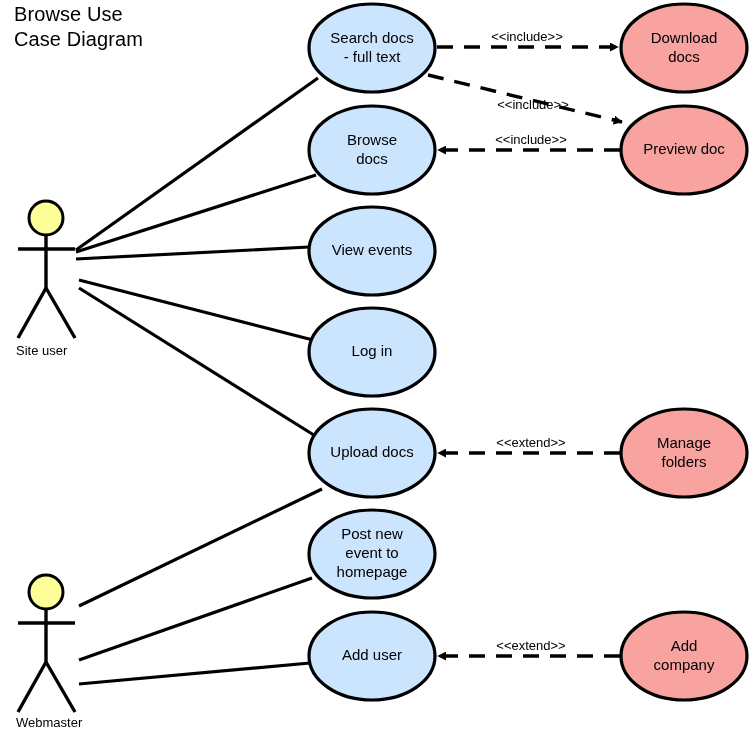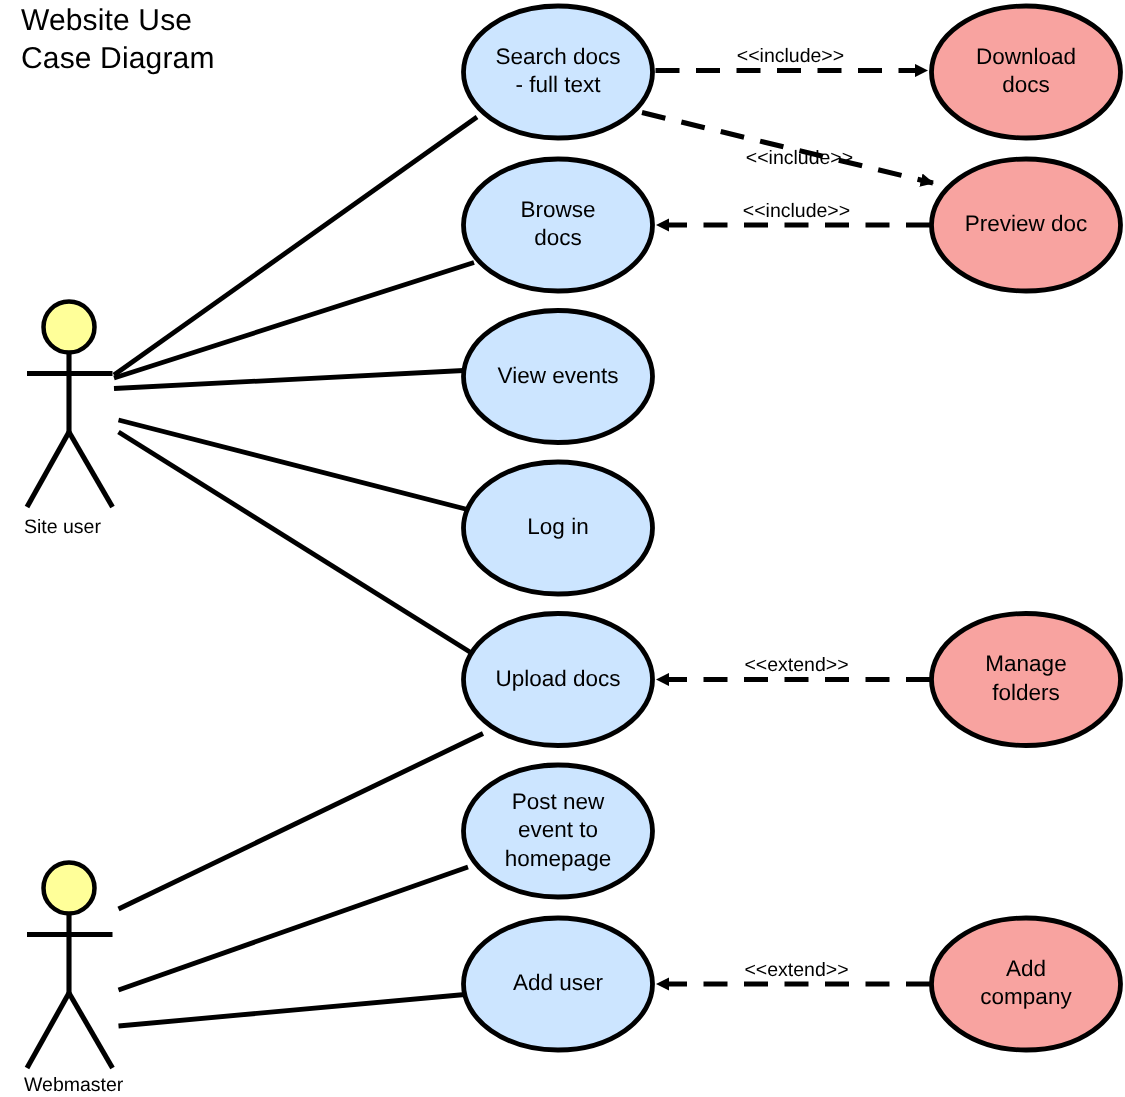--- a/index.html
+++ b/index.html
@@ -80,21 +80,21 @@
     color: #000000;
     white-space: pre-line;
     letter-spacing: 0.1px;
   }
 </style>
 </head>
 <body>
 
 <div id="diagram-root">
 
-  <div class="title-text">Website Use
+  <div class="title-text">Browse Use
 Case Diagram</div>
 
   <svg id="uc-svg" viewBox="0 0 750 731" xmlns="http://www.w3.org/2000/svg">
     <defs>
       <marker id="arrow-open" viewBox="0 0 12 12" refX="11" refY="6" markerWidth="9" markerHeight="9" orient="auto-start-reverse" markerUnits="userSpaceOnUse">
         <path d="M 0 0 L 12 6 L 0 12 z" fill="#000000"></path>
       </marker>
     </defs>
 
     <g id="associations-layer">

